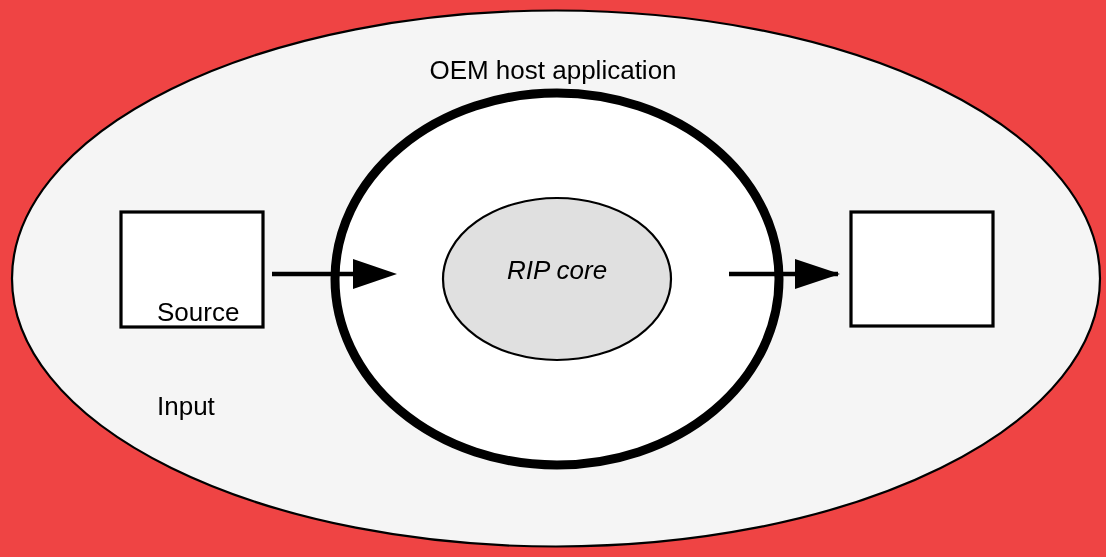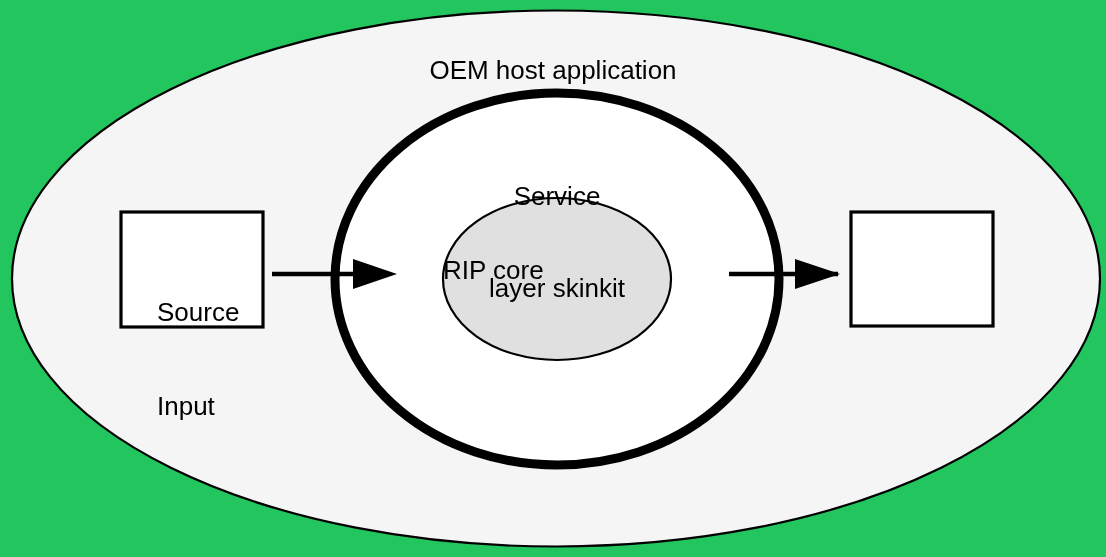--- a/index.html
+++ b/index.html
@@ -7,21 +7,21 @@
     padding: 0;
     background: #ffffff;
   }
   body {
     font-family: "Liberation Sans", sans-serif;
   }
   #canvas {
     position: relative;
     width: 1106px;
     height: 557px;
-    background: #22c55e;
+    background: #ef4444;
     overflow: hidden;
   }
   #diagram-svg {
     position: absolute;
     left: 0;
     top: 0;
     width: 1106px;
     height: 557px;
     display: block;
   }
@@ -46,22 +46,23 @@
     top: 120px;
     width: 450px;
     text-align: center;
     font-size: 26px;
   }
   
   #label-core {
     left: 443px;
     top: 255px;
     width: 228px;
-    text-align: left;
+    text-align: center;
     font-size: 26px;
+    font-style: italic;
   }
   
   .box-label {
     position: absolute;
     color: #000000;
     font-size: 26px;
     line-height: 1.2;
     text-align: left;
     white-space: pre;
     pointer-events: none;
@@ -101,24 +102,20 @@
     </g>
 
     <g>
       <line x1="729" y1="274" x2="838" y2="274" stroke="#000000" stroke-width="4.6"></line>
       <polygon points="795,259 840,274 795,289" fill="#000000"></polygon>
     </g>
   </svg>
 
   <div class="lbl" id="label-oem">OEM host application</div>
 
-  <div class="lbl" id="label-service">
-    <div>Service</div>
-    <div>layer skinkit</div>
-  </div>
 
   <div class="lbl" id="label-core">RIP core</div>
 
   <div class="box-label" id="label-source">
     <div>Source</div>
     <div>Input</div>
   </div>
 
   <div class="box-label" id="label-raster">
   </div>

